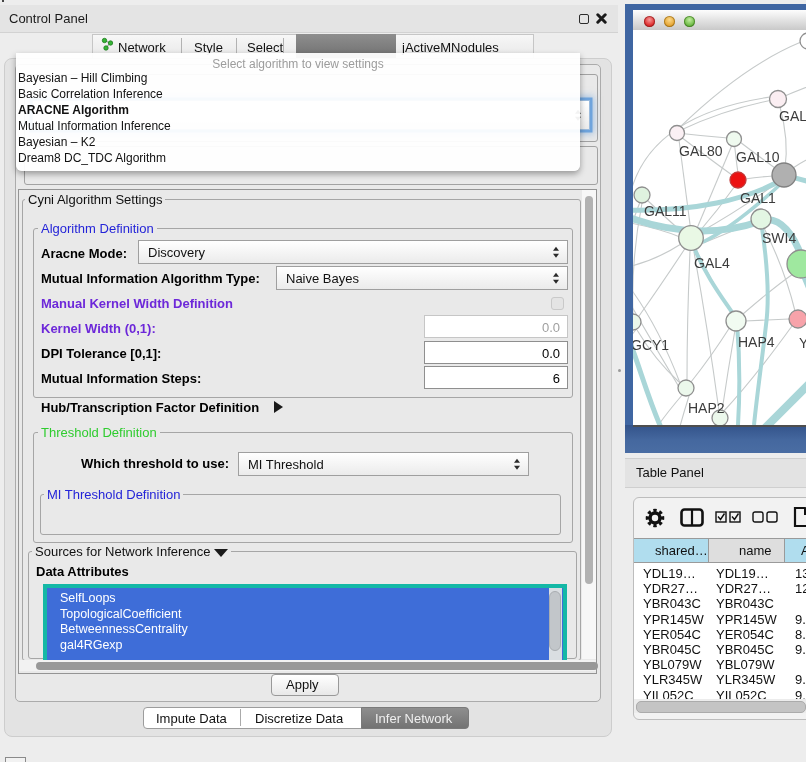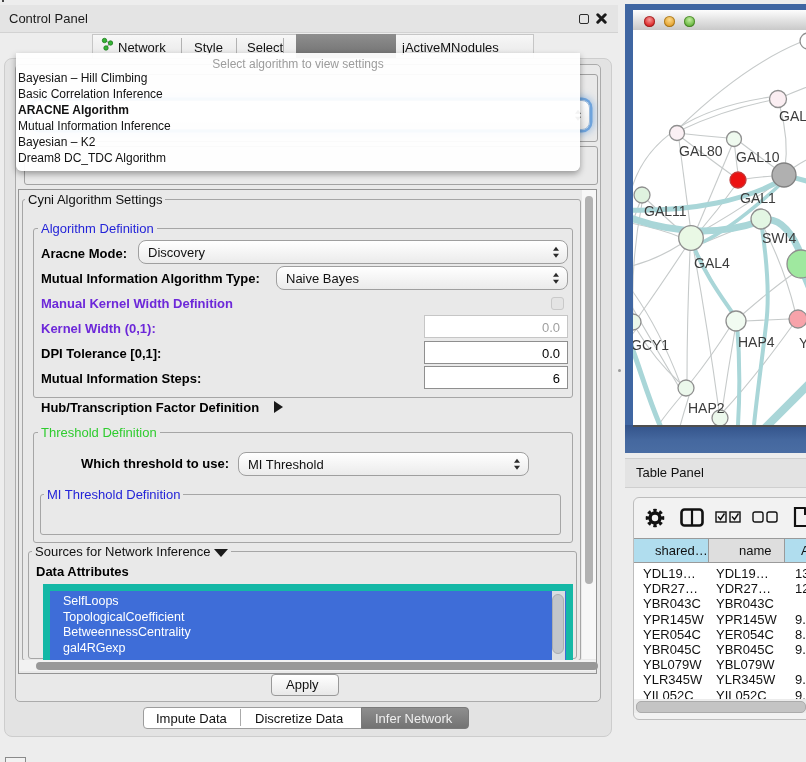--- a/index.html
+++ b/index.html
@@ -4,21 +4,21 @@
 <style>
 html,body{margin:0;padding:0;}
 #page{position:relative;width:806px;height:762px;background:#ededed;
   font-family:"Liberation Sans",sans-serif;overflow:hidden;}
 .abs{position:absolute;}
 .b13{font-size:13px;font-weight:bold;color:#000;}
 .r13{font-size:13px;color:#111;}
 .gray{color:#6d28d9;}
 .group{position:absolute;border:1px solid #a6a6a6;border-radius:3px;}
 .gtitle{position:absolute;background:#e9e9e9;padding:0 3px;font-size:13px;white-space:nowrap;}
-.combo{position:absolute;border:1px solid #9f9f9f;border-radius:8px;
+.combo{position:absolute;border:1px solid #9f9f9f;border-radius:0;
   background:linear-gradient(#ffffff,#ebebeb);font-size:13px;color:#111;}
 .combo .ct{position:absolute;left:9px;top:50%;transform:translateY(-50%);white-space:nowrap;}
 .arrs{position:absolute;right:7px;top:50%;transform:translateY(-50%);width:8px;}
 .arrs div{width:0;height:0;border-left:3.2px solid transparent;border-right:3.2px solid transparent;margin:0 auto;}
 .arrs .up{border-bottom:4px solid #2a2a2a;margin-bottom:2.5px;}
 .arrs .dn{border-top:4px solid #2a2a2a;}
 .field{position:absolute;background:#fff;border:1px solid #8f8f8f;
   font-size:13px;color:#000;text-align:right;}
 .field span{position:absolute;right:7px;top:50%;transform:translateY(-50%);}
 .fielddis{border:1px solid #c6c6c6;color:#9f9f9f;}
@@ -120,21 +120,21 @@
       </div>
 </div>
 
 <div class="group" style="left:40px;top:494px;width:519px;height:39px;"></div>
 <div class="gtitle" style="left:44px;top:487px;color:#2424d8;">MI Threshold Definition</div>
 
 <div class="group" style="left:28px;top:551px;width:547px;height:106px;"></div>
 <div class="gtitle" style="left:32px;top:544px;color:#111;">Sources for Network Inference <span style="display:inline-block;width:0;height:0;border-left:7px solid transparent;border-right:7px solid transparent;border-top:8px solid #1a1a1a;vertical-align:-1px;"></span></div>
 <div class="abs b13" style="left:36px;top:564px;">Data Attributes</div>
 
-<div class="abs" style="left:43px;top:584px;width:516px;height:73px;background:#3e6dd8;border:7px solid #14b8a6;overflow:hidden;">
+<div class="abs" style="left:43px;top:584px;width:516px;height:73px;background:#3e6dd8;border:4px solid #14b8a6;overflow:hidden;">
   <div style="position:absolute;left:13px;top:3px;font-size:12.5px;color:#fff;line-height:15.5px;">
     SelfLoops<br>TopologicalCoefficient<br>BetweennessCentrality<br>gal4RGexp
   </div>
   <div style="position:absolute;right:1px;top:0;width:13px;height:73px;background:#dadee2;"></div>
   <div style="position:absolute;right:2.5px;top:3px;width:10px;height:58px;background:#c2c6ca;border:1px solid #a9adb1;border-radius:6px;"></div>
 </div>
 
 <div class="abs" style="left:582px;top:190px;width:14px;height:469px;background:#f7f7f7;"></div>
 <div class="abs" style="left:585px;top:196px;width:8px;height:388px;background:#b2b2b2;border-radius:4px;"></div>
 <div class="abs" style="left:19px;top:660px;width:577px;height:11px;background:#f2f2f2;"></div>

